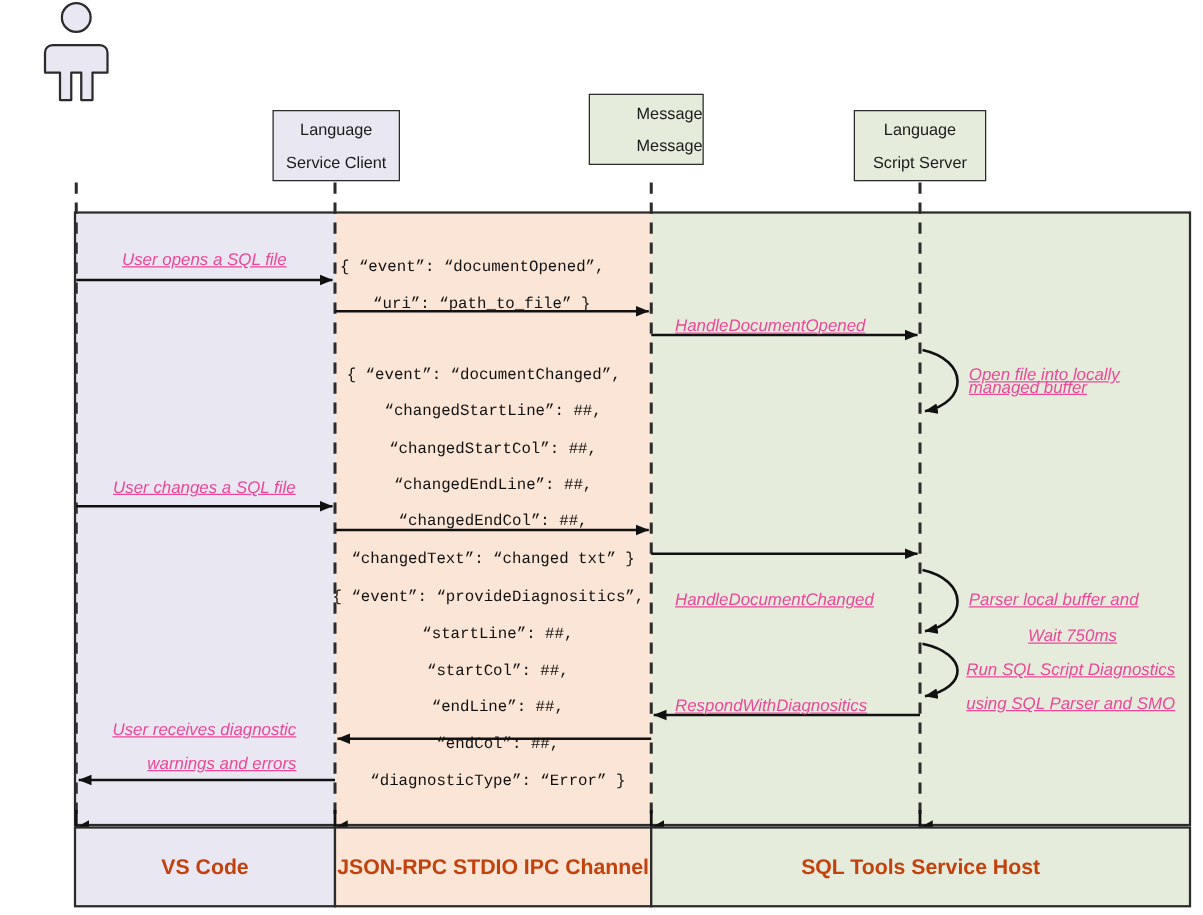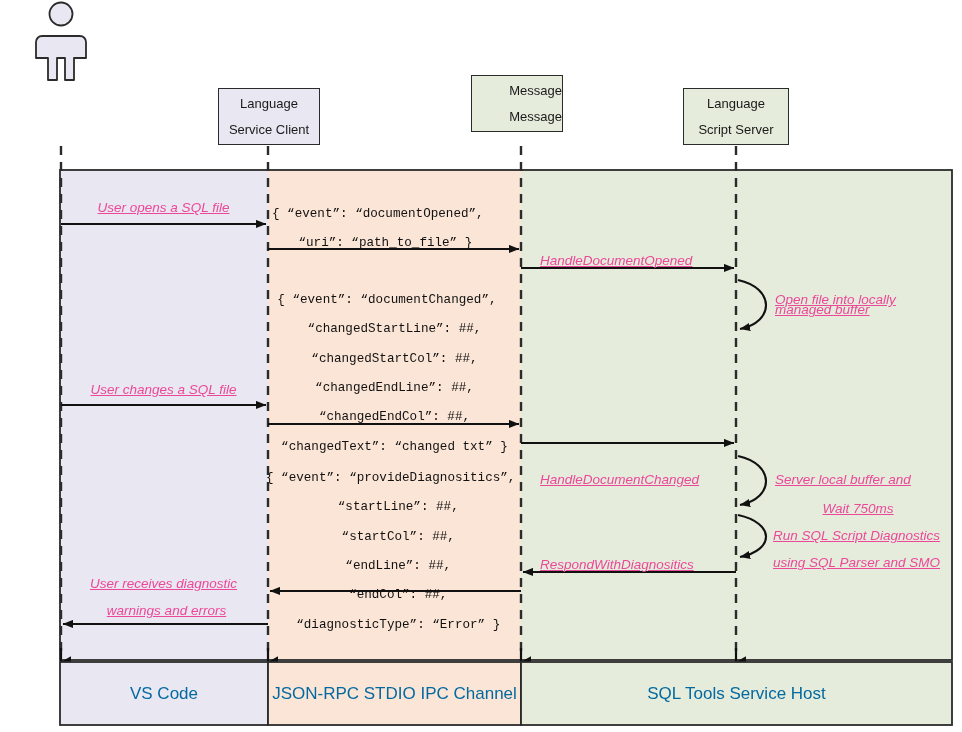--- a/index.html
+++ b/index.html
@@ -54,22 +54,22 @@
   .head-box.grn { background: #e5ecdc; }
 
   
   .foot-label {
     position: absolute;
     box-sizing: border-box;
     display: flex;
     align-items: center;
     justify-content: center;
     font-size: 17px;
-    font-weight: normal;
-    color: #0369a1;
+    font-weight: bold;
+    color: #c2410c;
     pointer-events: auto;
     text-align: center;
   }
 
   
   .anno {
     position: absolute;
     font-style: italic;
     font-size: 13.5px;
     color: #ec4899;
@@ -185,26 +185,26 @@
 
     <div class="anno left" style="left:540px; top:251px;">HandleDocumentOpened</div>
 
     <div class="anno" style="left:61px; top:380px; width:205px;">User changes a SQL file</div>
 
     <div class="anno left" style="left:540px; top:426px;margin-top:44px;">HandleDocumentChanged</div>
 
     <div class="anno left" style="left:540px; top:555px;">RespondWithDiagnositics</div>
 
     <div class="anno" style="left:61px; top:574px; width:205px;">User receives diagnostic</div>
-    <div class="anno" style="left:64px; top:601px; width:205px;">warnings and errors</div>
+    <div class="anno" style="left:75px; top:601px; width:205px;">warnings and errors</div>
 
     <div class="anno left" style="left:775px; top:290px;">Open file into locally</div>
     <div class="anno left" style="left:775px; top:300px;">managed buffer</div>
 
-    <div class="anno left" style="left:775px; top:470px;">Server local buffer and</div>
+    <div class="anno left" style="left:775px; top:470px;">Parser local buffer and</div>
     <div class="anno" style="left:775px; top:499px; width:166px;">Wait 750ms</div>
 
     <div class="anno left" style="left:773px; top:526px;">Run SQL Script Diagnostics</div>
     <div class="anno left" style="left:773px; top:553px;">using SQL Parser and SMO</div>
 
     <div class="payload" style="left:272px; top:200px;">{ “event”: “documentOpened”,
   “uri”: “path_to_file” }</div>
 
     <div class="payload" style="left:266px; top:286px;">{ “event”: “documentChanged”,
   “changedStartLine”: ##,

